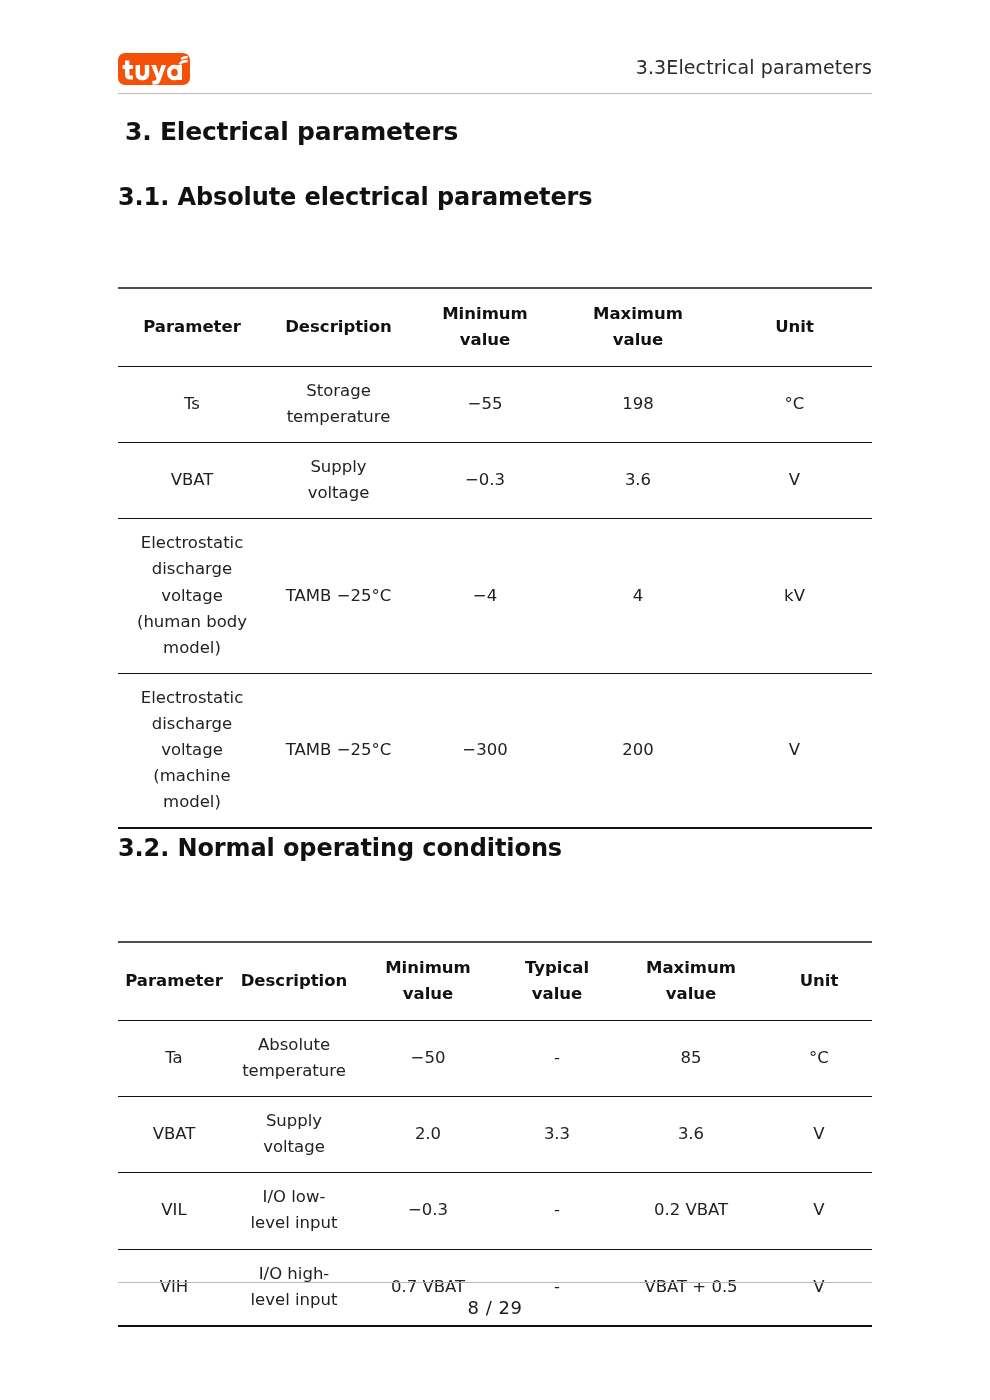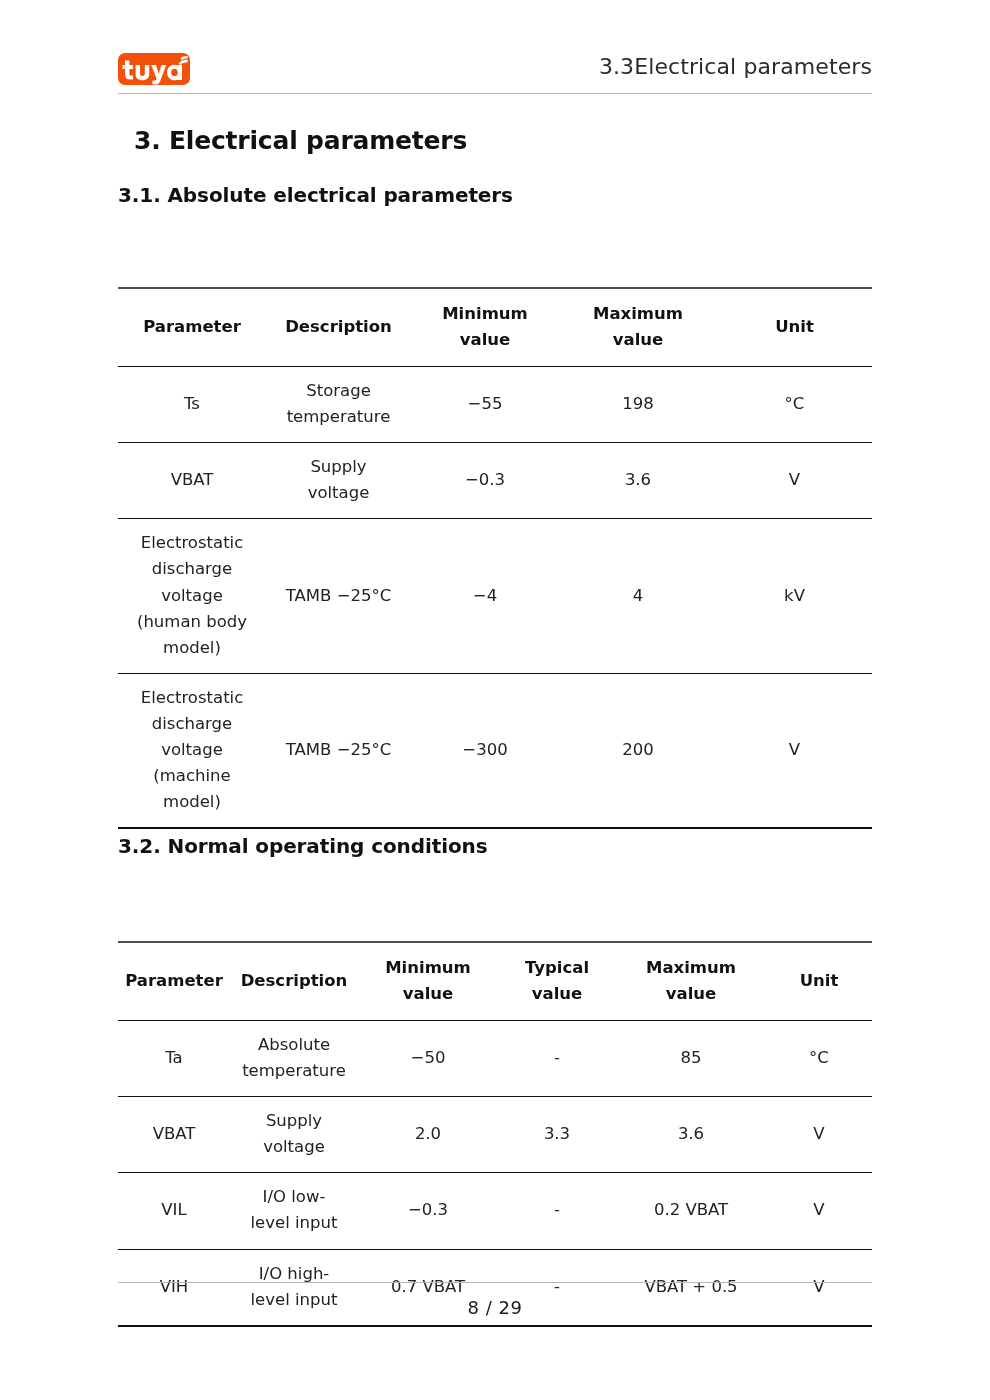--- a/index.html
+++ b/index.html
@@ -41,44 +41,44 @@
     position: relative;
     width: 72px;
     height: 32px;
     background: #f5500a;
     border-radius: 7px;
     display: block;
   }
   .logo svg { display: block; }
 
   .header-title {
-    font-size: 22px;
+    font-size: 19px;
     color: #2b2b2b;
     letter-spacing: 0.1px;
     white-space: nowrap;
     padding-bottom: 4px;
   }
 
   
   h1.chapter-title {
     position: absolute;
     left: 118px;
     top: 110px;
-    margin: 16px;
+    margin: 7px;
     font-size: 25px;
     font-weight: bold;
     letter-spacing: -0.2px;
     color: #111111;
   }
 
   h2.section-title {
     position: absolute;
     left: 118px;
     margin: 0;
-    font-size: 20px;
+    font-size: 24px;
     font-weight: bold;
     letter-spacing: -0.1px;
     color: #111111;
     text-align: right;
   }
   h2.sec-31 { top: 183px; }
   h2.sec-32 { top: 834px; }
 
   
   .doc-table {

